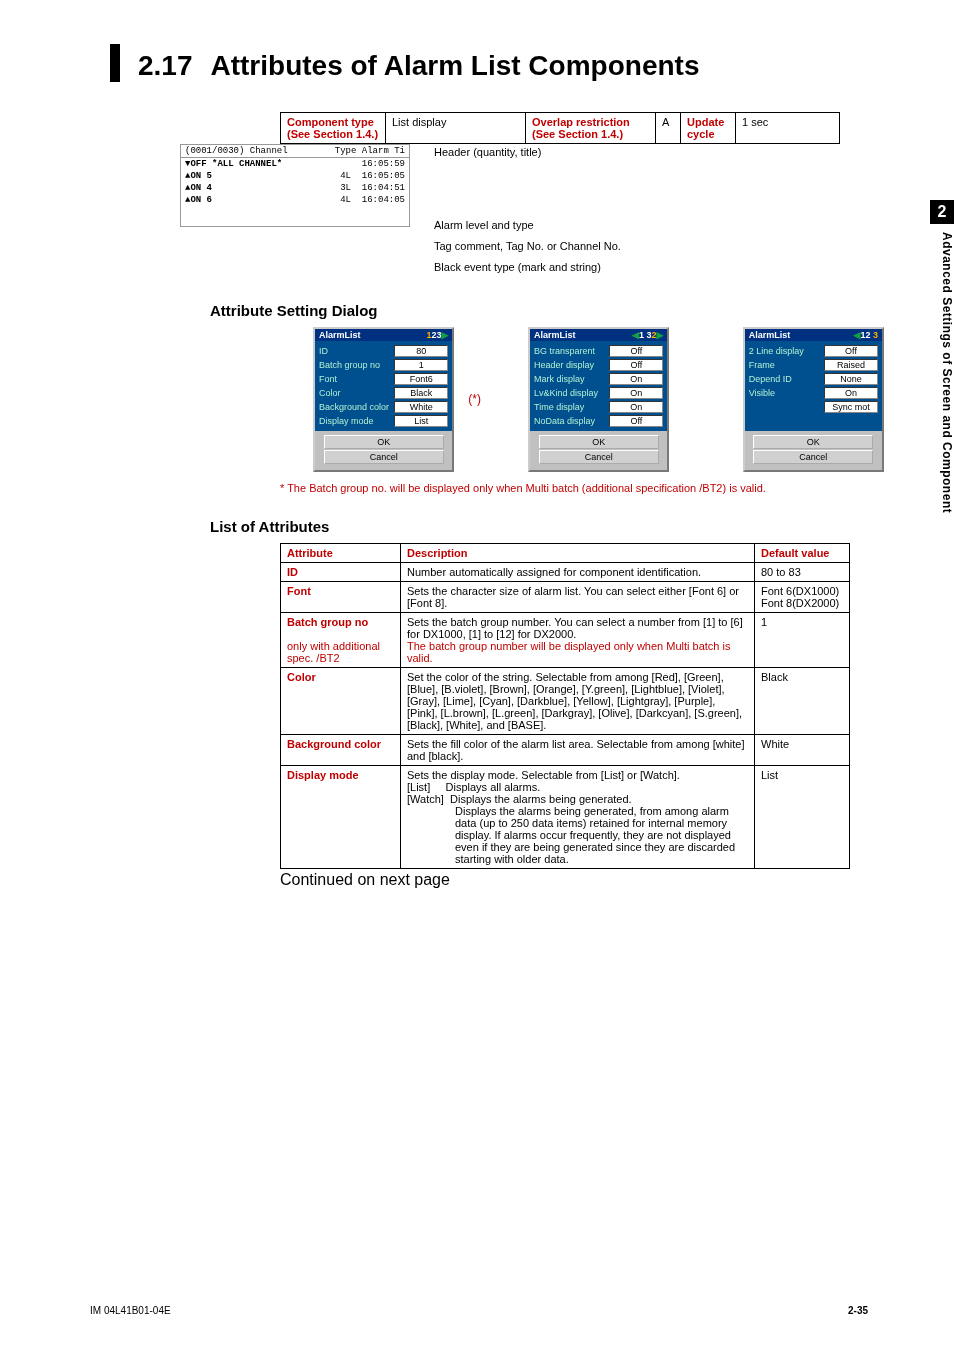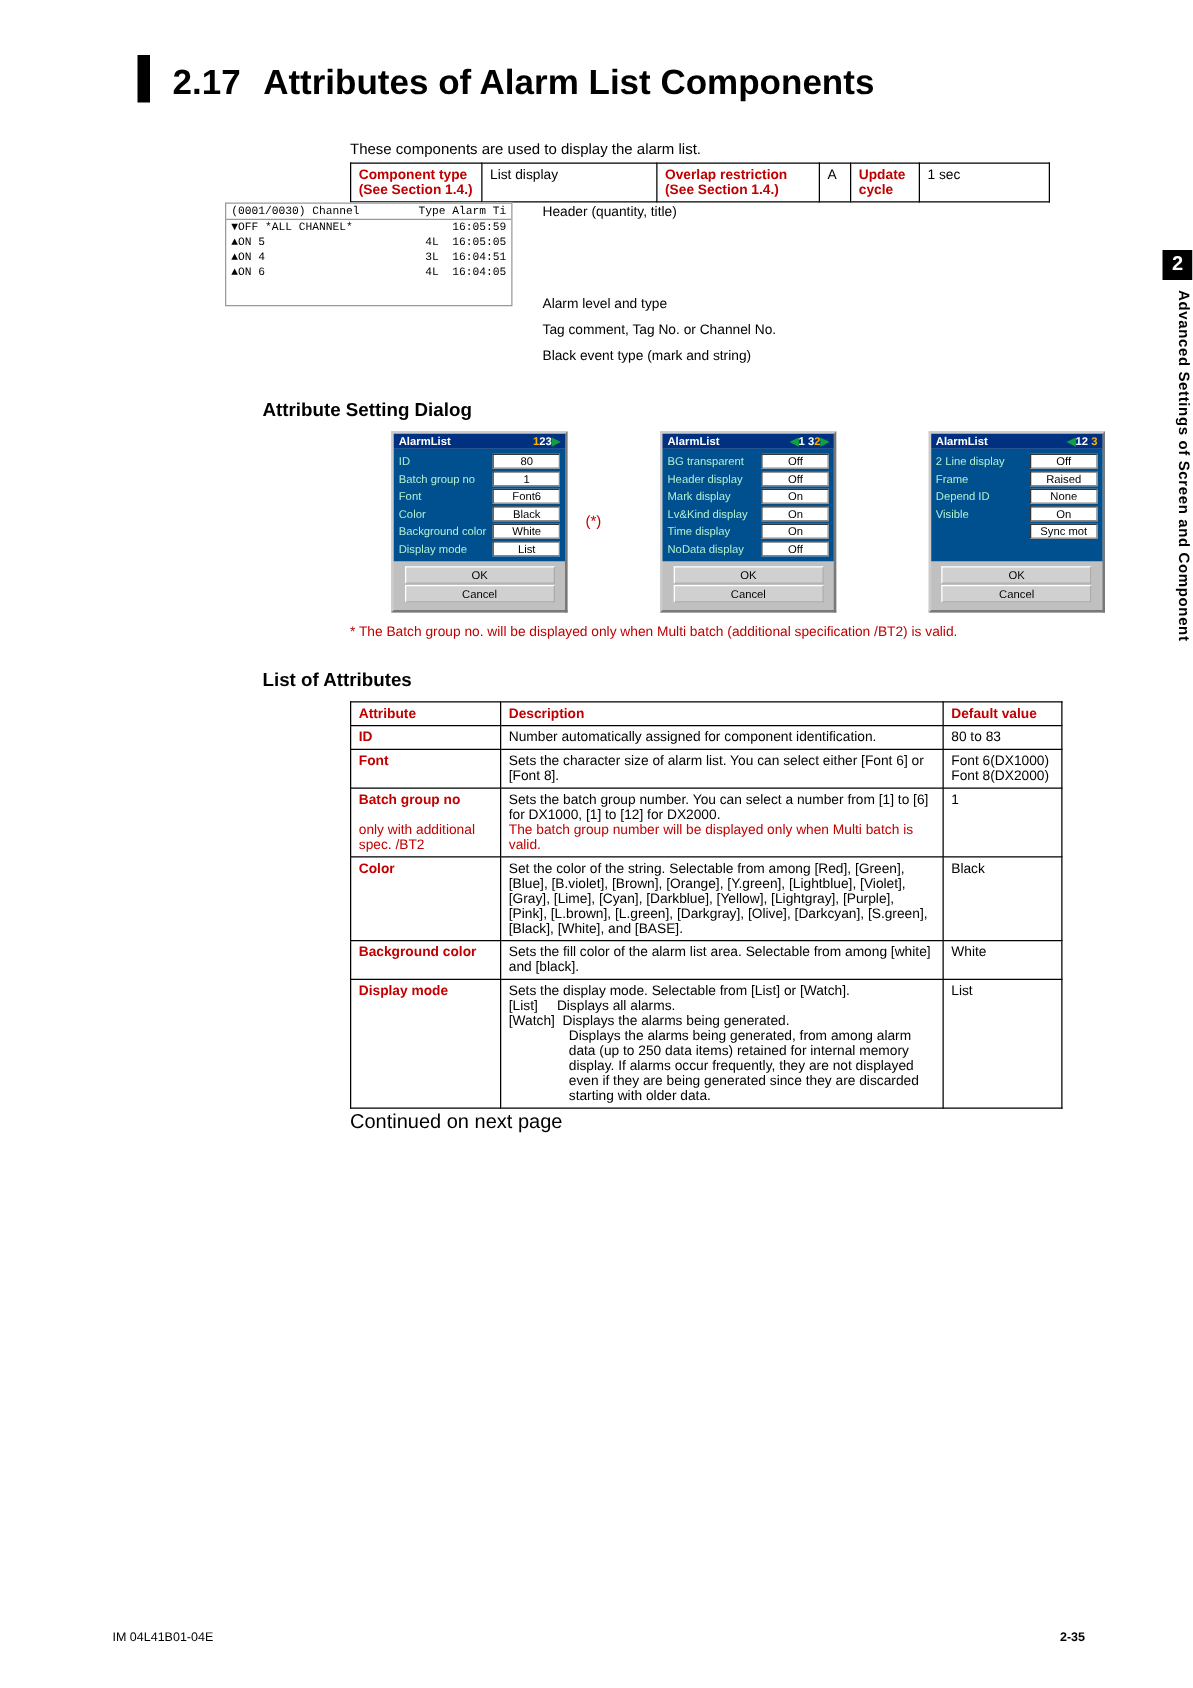--- a/index.html
+++ b/index.html
@@ -13,21 +13,21 @@
   .intro { font-size: 12px; margin-bottom: 4px; }
   table { border-collapse: collapse; font-size: 11px; }
   .meta-table { width: 560px; }
   .meta-table td, .meta-table th { border: 1px solid #000; padding: 3px 6px; text-align: left; vertical-align: top; }
   .meta-table .hdr { color: #c00000; font-weight: bold; }
   .h2 { font-size: 15px; font-weight: bold; margin: 24px 0 8px 100px; }
   .diagram { display: flex; gap: 10px; align-items: flex-start; margin-left: 70px; }
   .dbox { border: 1px solid #999; width: 230px; background: #fff; font-family: "Courier New", monospace; font-size: 9px; }
   .dhead { border-bottom: 1px solid #999; padding: 1px 4px; display:flex; justify-content: space-between; }
   .drow { padding: 1px 4px; display:flex; justify-content: space-between; }
-  .drow .l { flex:1; }
+  .drow .l { flex:1;font-weight:bold; }
   .drow .r { white-space: pre; }
   .callouts { font-size: 11px; line-height: 1.9; }
   .panels { display: flex; gap: 14px; align-items: center; margin-left: 170px; }
   .panel { width: 160px; border: 2px outset #ccc; background: #c0c0c0; font-size: 9px; font-family: Arial; margin-left: 33px; }
   .ptitle { background: #003080; color:#fff; font-weight:bold; padding: 1px 4px; display:flex; justify-content:space-between; }
   .ptitle .on { color:#ffb000; }
   .ptitle .arrow { color:#10a040; }
   .pbody { background:#005090; padding:4px 4px 2px; }
   .prow { display:flex; align-items:center; margin-bottom:2px; }
   .plab { color:#b0f0d0; flex:1; font-size:9px; }
@@ -53,21 +53,20 @@
 
 <div class="page">
 
   <div class="title-row">
     <div class="title-bar"></div>
     <div class="sec-num">2.17</div>
     <div class="sec-title">Attributes of Alarm List Components</div>
   </div>
 
   <div class="indent">
-    <div class="intro">These components are used to display the alarm list.</div>
     <table class="meta-table">
       <tbody>
           <tr>
         <td class="hdr" style="width:105px" rowspan="1"><span>Component type</span><br><span>(See Section 1.4.)</span></td>
         <td style="width:140px">List display</td>
         <td class="hdr" style="width:130px"><span>Overlap restriction</span><br><span>(See Section 1.4.)</span></td>
         <td style="width:25px">A</td>
         <td class="hdr" style="width:55px">Update cycle</td>
         <td>1 sec</td>
       </tr>

